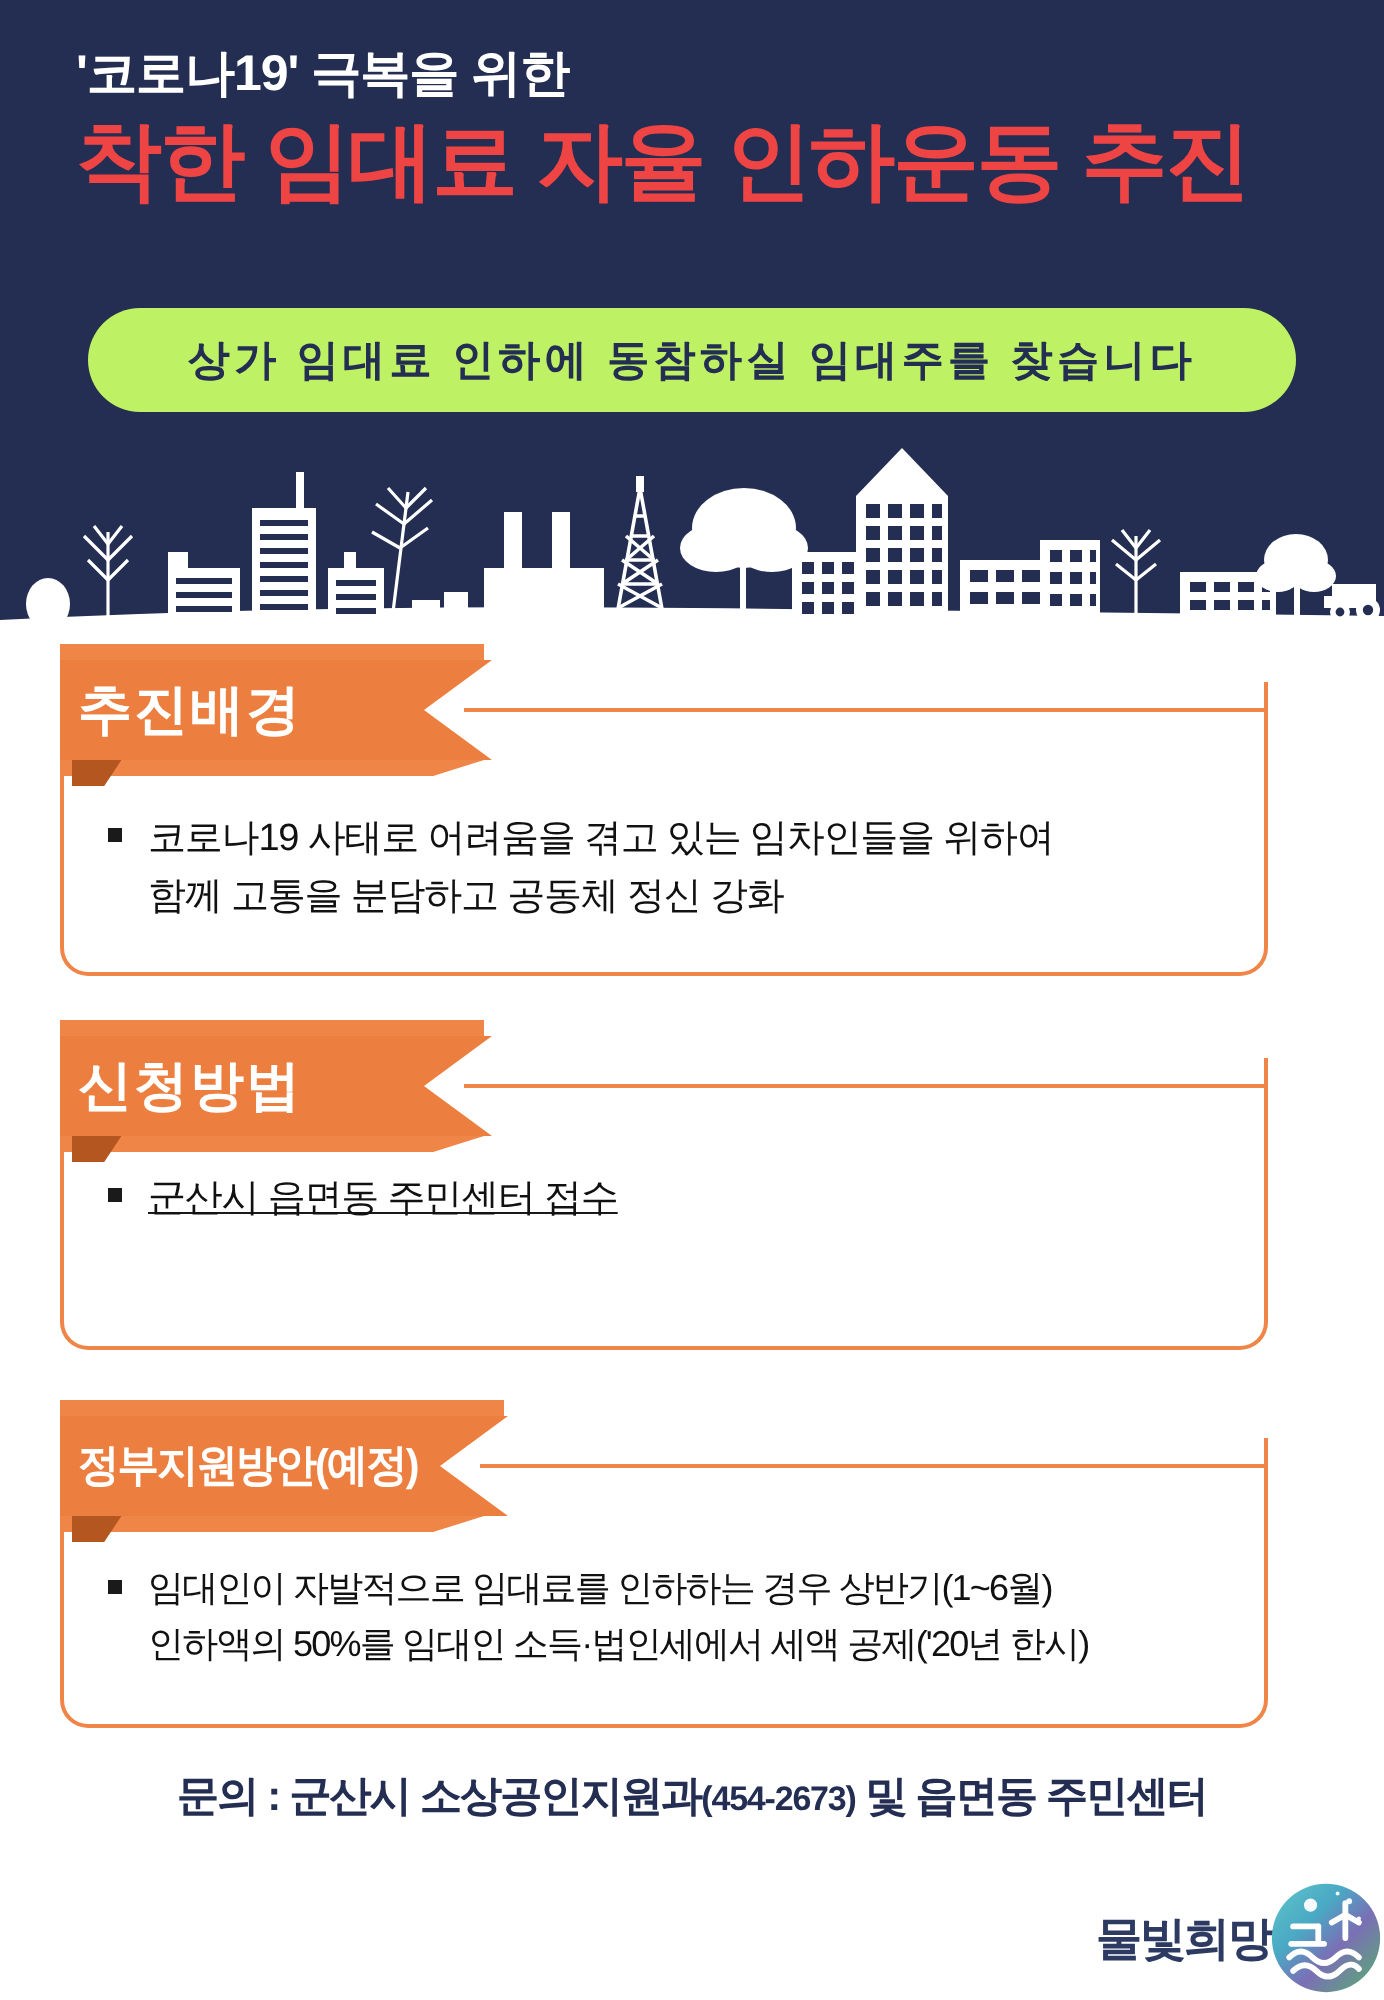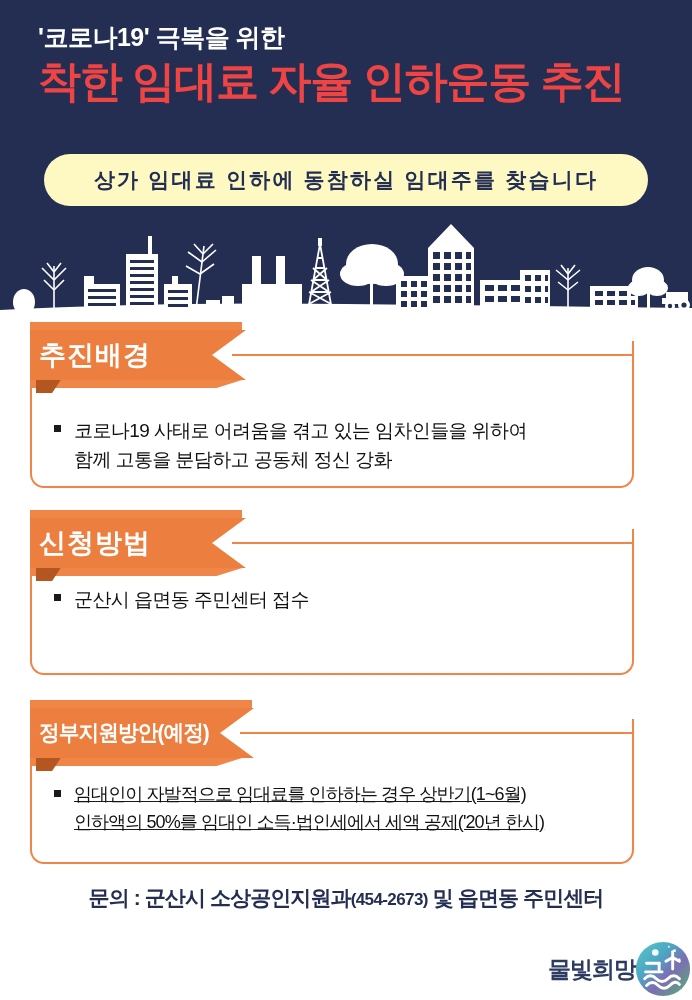--- a/index.html
+++ b/index.html
@@ -49,21 +49,21 @@
     margin-top: 2px;
     white-space: nowrap;
   }
 
   .pill {
     position: absolute;
     left: 44px;
     top: 154px;
     width: 604px;
     height: 52px;
-    background: #fef9c3;
+    background: #bef264;
     border-radius: 26px;
     display: flex;
     align-items: center;
     justify-content: center;
     box-sizing: border-box;
   }
   .pill-text {
     font-size: 21px;
     font-weight: bold;
     color: #232e52;
@@ -187,24 +187,24 @@
   }
   .box1 { top: 33px; width: 604px; height: 133px; }
   .box2 { top: 33px; width: 604px; height: 132px; }
   .box3 { top: 33px; width: 604px; height: 131px; }
 
   .bullet-row {
     display: flex;
     align-items: flex-start;
     margin-top: 28px;
   }
-  .bullet-row.first { margin-top: 43px; }
+  .bullet-row.first { margin-top: 32px; }
   .sec2 .bullet-row.first { margin-top: 24px; }
-  .sec2 .bullet-row { margin-top: 14px; }
-  .sec3 .bullet-row.first { margin-top: 30px; text-decoration: underline; }
+  .sec2 .bullet-row { margin-top: 14px; text-decoration: underline; }
+  .sec3 .bullet-row.first { margin-top: 30px; }
 
   .bullet-mark {
     width: 7px;
     height: 7px;
     background: #1a1a1a;
     margin-top: 9px;
     margin-right: 13px;
     flex: 0 0 auto;
   }
   .bullet-body { flex: 1 1 auto; }

